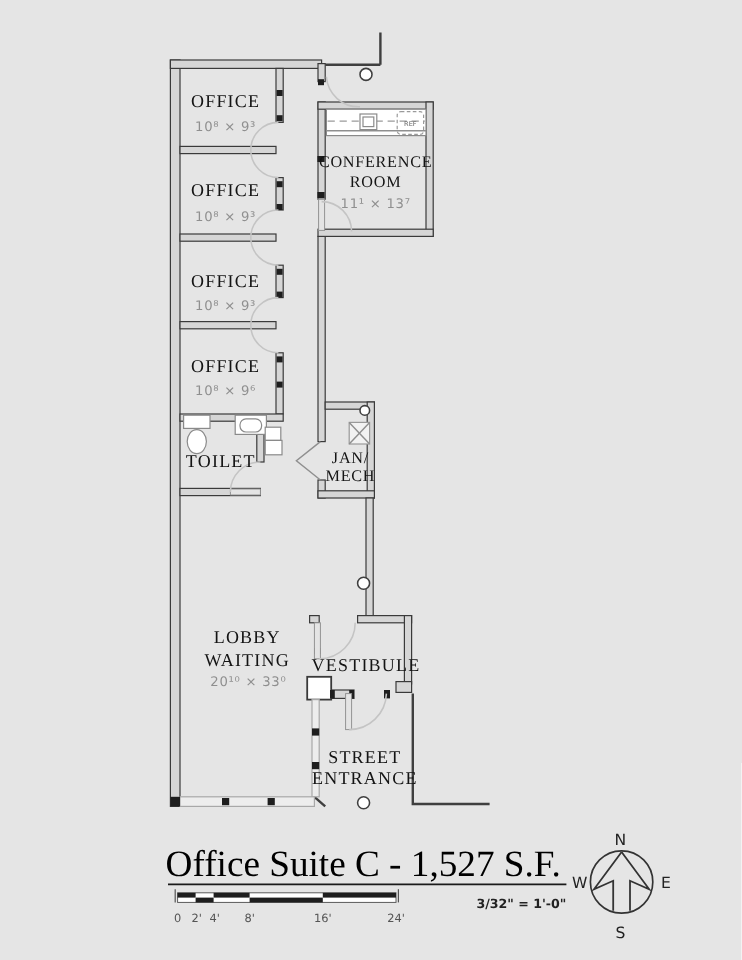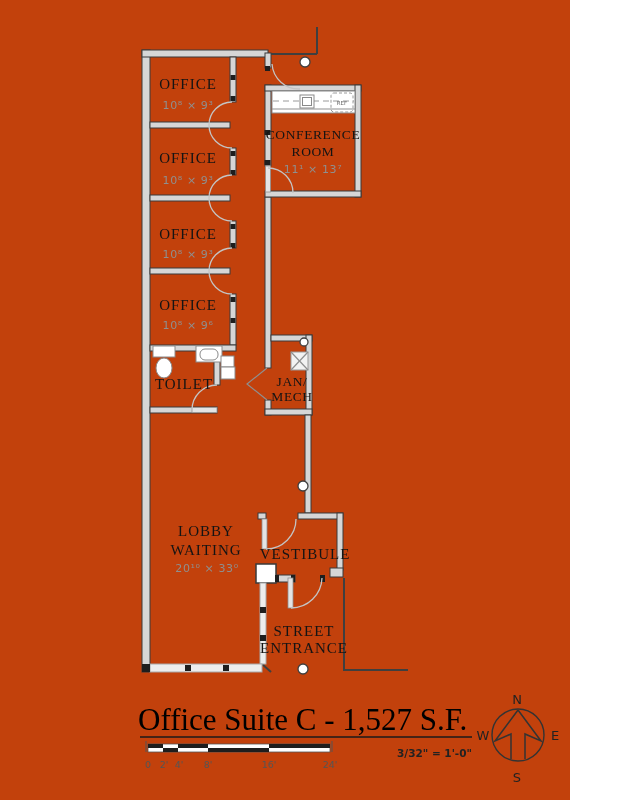--- a/index.html
+++ b/index.html
@@ -1,16 +1,16 @@
 <!DOCTYPE html>
 <html><head>
 <meta charset="utf-8">
 <style>
   html,body{margin:0;padding:0;background:#ffffff;width:618px;height:800px;overflow:hidden;}
-  #stage{position:relative;width:570px;height:800px;background:#c2410c;}
+  #stage{position:relative;width:618px;height:800px;background:#e5e5e5;}
   svg{position:absolute;left:0;top:0;}
   .wall{fill:#d6d6d6;stroke:#3a3a3a;stroke-width:1;}
   .column{fill:#ffffff;stroke:#3a3a3a;stroke-width:1.5;}
   .jamb{fill:#1e1e1e;stroke:none;}
   .glass{fill:#ededed;stroke:#a8a8a8;stroke-width:1;}
   .exline{stroke:#3f3f3f;stroke-width:2;fill:none;}
   .thinline{stroke:#8f8f8f;stroke-width:1.2;fill:none;}
   .arc{stroke:#c4c4c4;stroke-width:1.3;fill:none;}
   .leaf{fill:#e4e4e4;stroke:#909090;stroke-width:0.8;}
   .fixture{fill:#ffffff;stroke:#8a8a8a;stroke-width:1;}

